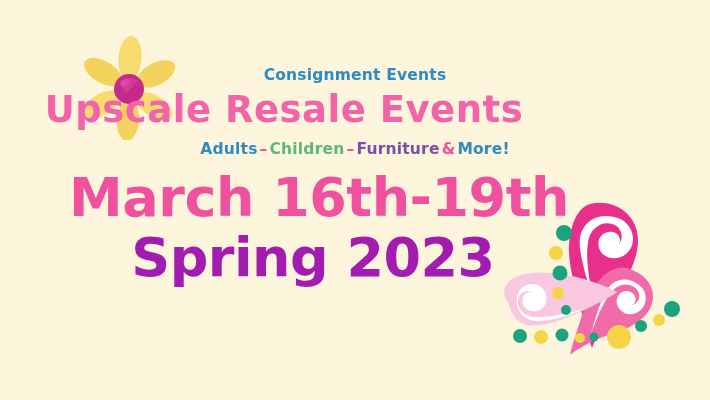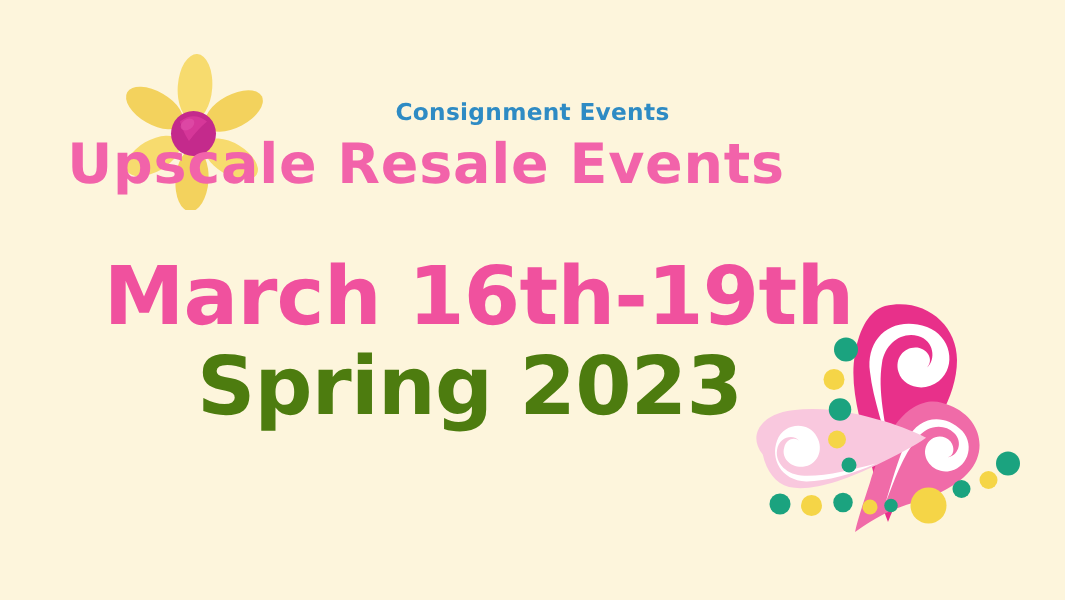--- a/index.html
+++ b/index.html
@@ -102,21 +102,21 @@
 
   .seasonline {
     position: absolute;
     left: 0;
     top: 226px;
     width: 626px;
     font-family: "DejaVu Sans", sans-serif;
     font-weight: bold;
     font-size: 54px;
     letter-spacing: -0.5px;
-    color: #4d7c0f;
+    color: #a21caf;
   }
 </style>
 </head>
 <body>
 
 <div id="flyer">
 
   <div id="flower">
     <svg viewBox="0 0 104 104" width="104" height="104" aria-hidden="true">
       <g>
@@ -189,20 +189,23 @@
       </g>
     </svg>
   </div>
 
   <div id="textblock">
 
     <div class="eyebrow">Consignment Events</div>
 
     <div class="brand">Upscale Resale Events</div>
 
+    <div class="tagline">
+      <span style="color:#2E8BC4">Adults</span><span class="tag-sep">–</span><span style="color:#5CB87A">Children</span><span class="tag-sep">–</span><span style="color:#7B4FA8">Furniture</span><span style="color:#F0519E;padding:0 2px">&amp;</span><span style="color:#2E8BC4">More!</span>
+    </div>
 
     <div class="dateline">March 16th-19th</div>
 
     <div class="seasonline">Spring 2023</div>
 
   </div>
 
 </div>
 
 </body></html>

